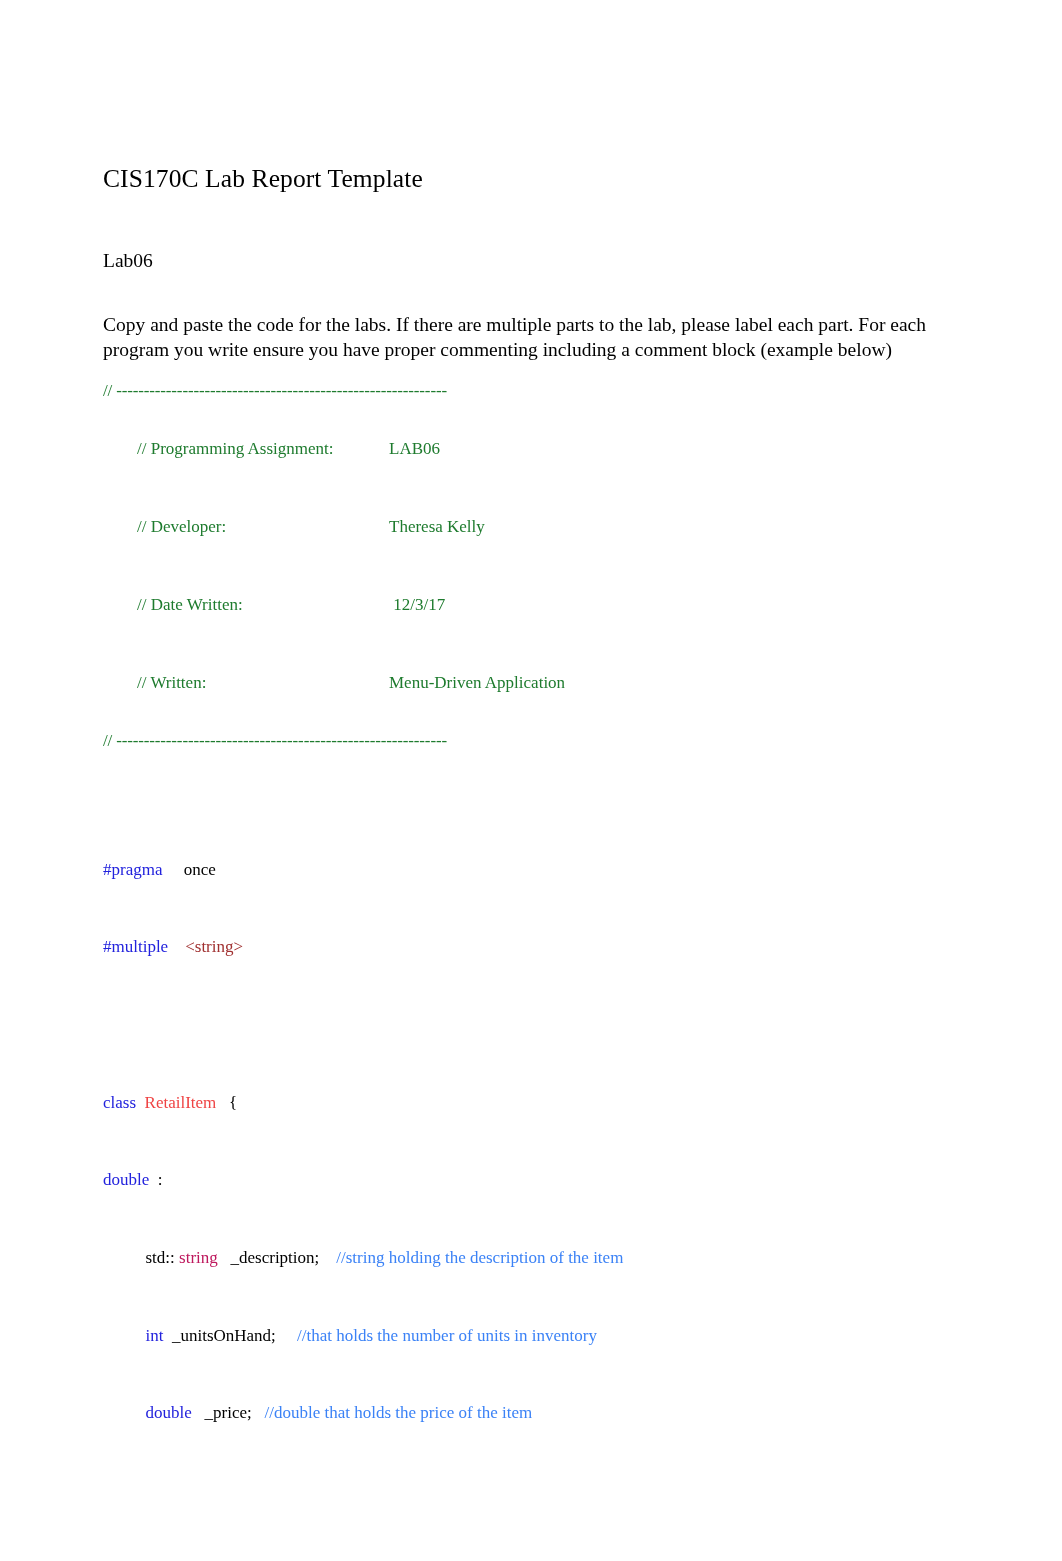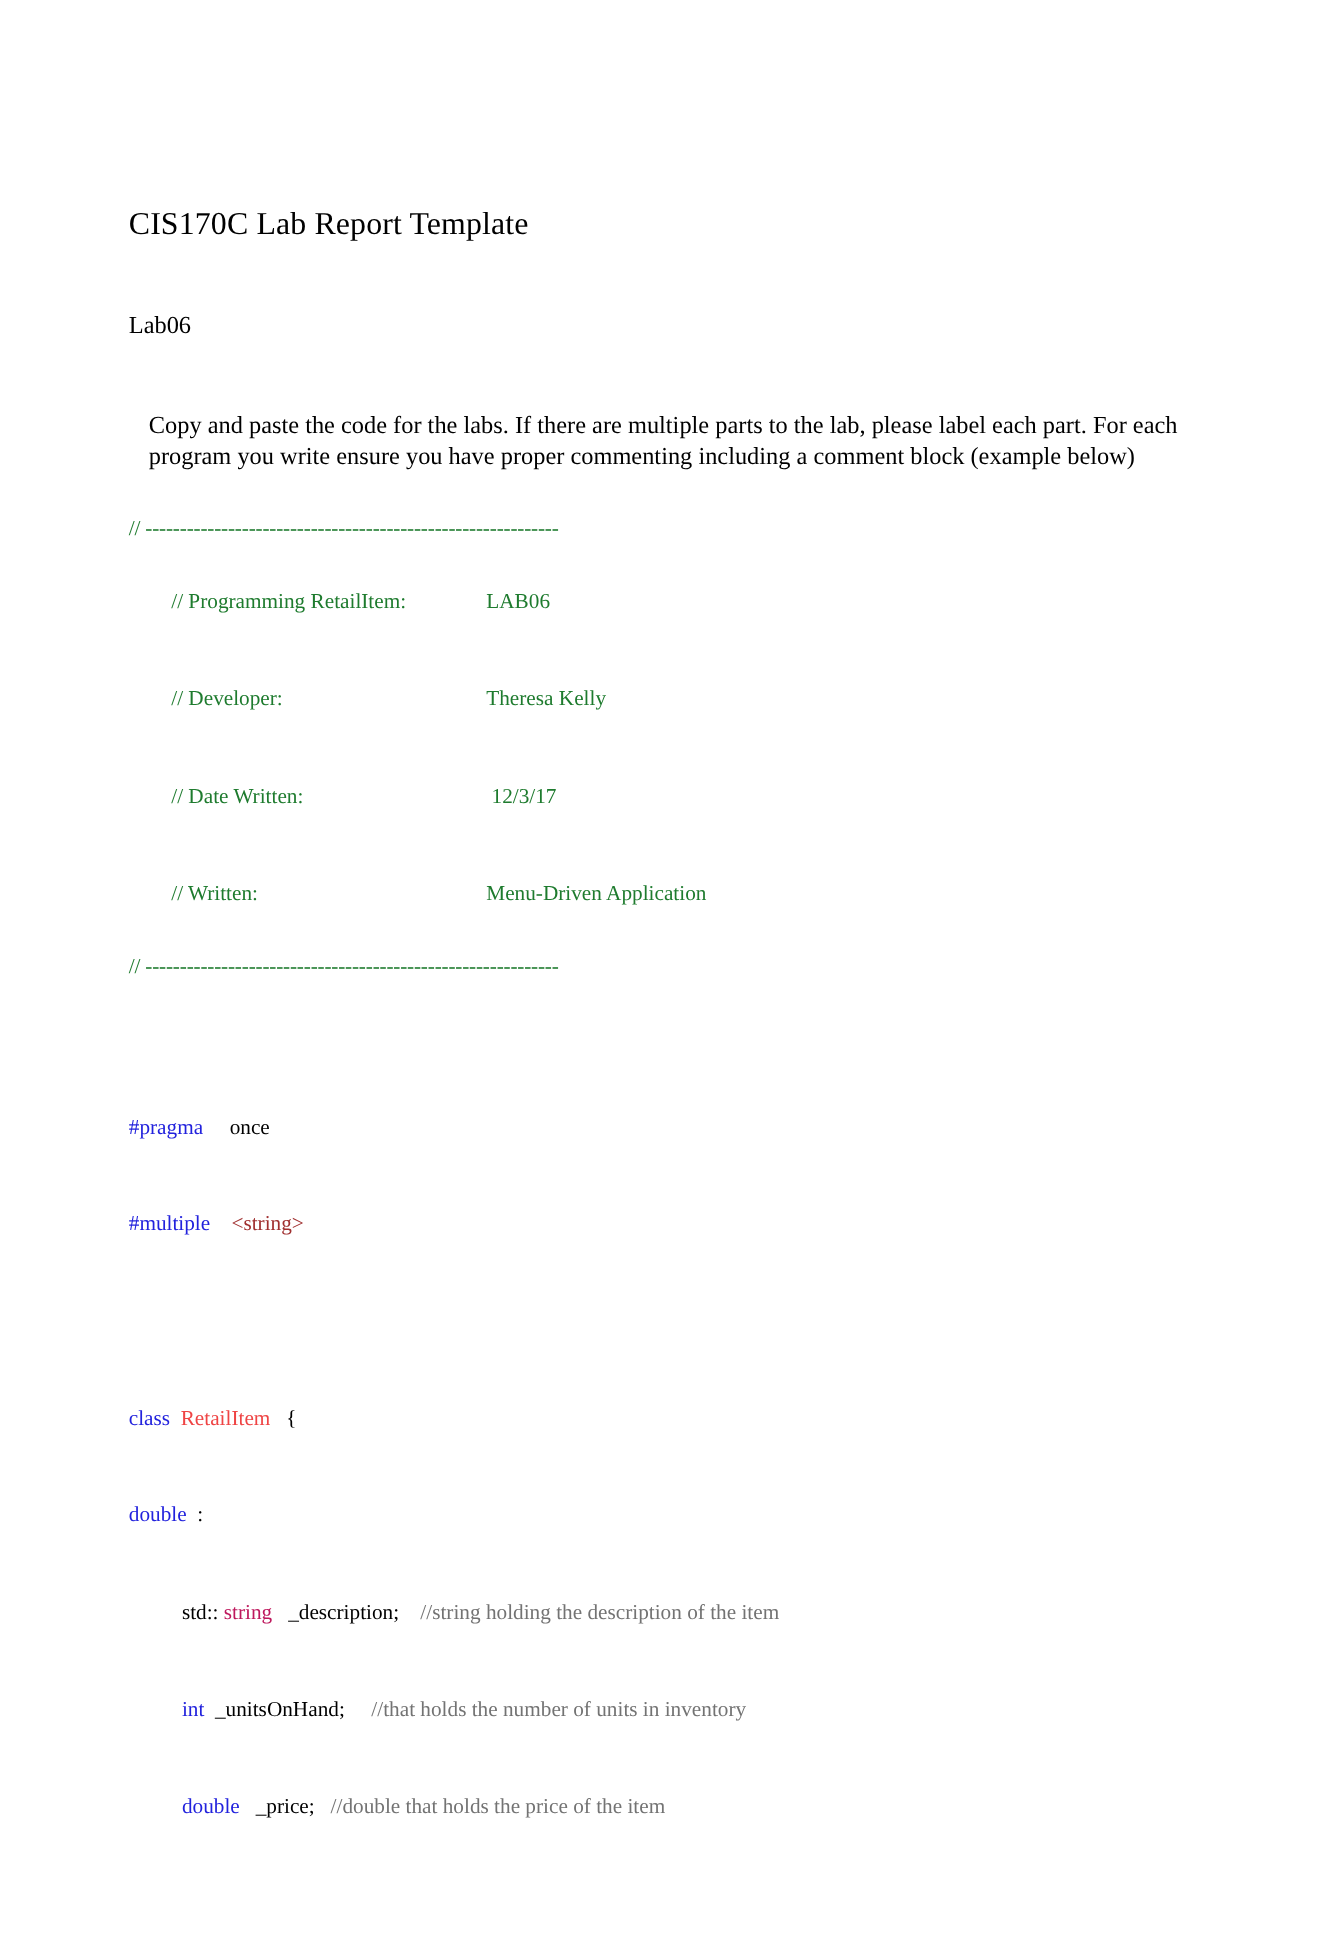--- a/index.html
+++ b/index.html
@@ -54,21 +54,21 @@
     font-size: 19.5px;
     line-height: 1.2;
     margin: 0;
   }
 
   .gap-md { height: 19px; }
 
   .intro {
     font-size: 19.5px;
     line-height: 1.32;
-    margin: 16px;
+    margin: 0;
     width: 842px;
   }
 
   .gap-lg { height: 18px; }
 
   
   .cmt-block {
     color: #1e7b2e;
     font-size: 17px;
     line-height: 1.2;
@@ -99,21 +99,21 @@
     white-space: pre;
     color: #000000;
   }
   .code .ln { display: block; white-space: pre; min-height: 19.4px; }
   .code .blank { display: block; height: 19.4px; }
 
   .kw   { color: #2222dd; font-family: Liberation Serif, serif; }   
   .typ  { color: #be185d; }   
   .cls  { color: #ef4444; }
   .str  { color: #a03030; }   
-  .cm   { color: #737373; }
+  .cm   { color: #3b82f6; }
 </style>
 </head>
 <body>
 
 <div class="page">
   <div class="content">
 
     <h1 class="doc-title">CIS170C Lab Report Template</h1>
 
     <div class="spacer-1"></div>
@@ -127,21 +127,21 @@
 
     <p class="intro">Copy and paste the code for the labs. If there are multiple parts to the lab, please label each part. For each program you write ensure you have proper commenting including a comment block (example below)</p>
 
     <div class="gap-lg"></div>
 
     <div class="cmt-block">
 
       <div class="cmt-rule">// ------------------------------------------------------------</div>
 
       <div class="cmt-row">
-        <span class="cmt-key">// Programming RetailItem:</span><span class="cmt-val">LAB06</span>
+        <span class="cmt-key">// Programming Assignment:</span><span class="cmt-val">LAB06</span>
       </div>
 
       <div class="cmt-row">
         <span class="cmt-key">// Developer:</span><span class="cmt-val">Theresa Kelly</span>
       </div>
 
       <div class="cmt-row">
         <span class="cmt-key">// Date Written:</span><span class="cmt-val"> 12/3/17</span>
       </div>
 

